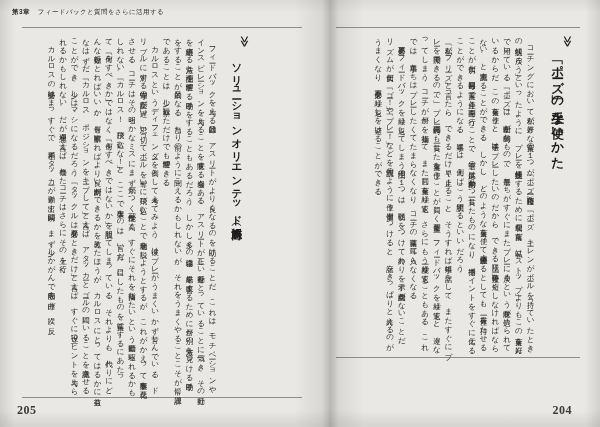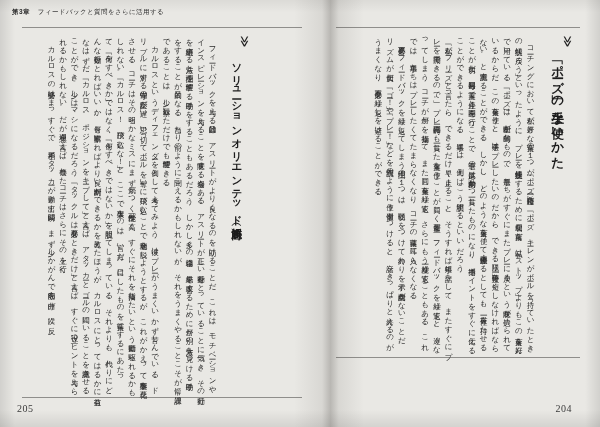--- a/index.html
+++ b/index.html
@@ -52,21 +52,21 @@
     writing-mode:vertical-rl;
     font-size:7.5px;
     letter-spacing:0.2px;
     color:#2a2a2a;
   }
   .page.right .body{top:33px;right:64px;width:202px;height:322px;line-height:11.7px;}
   .page.left .body{top:33px;right:112px;width:186px;height:360px;line-height:11.5px;}
   .body p{margin:0;padding:0;text-indent:1em;}
   .pagenum{
     position:absolute;
-    font-size:10px;color:#3a3a3a;letter-spacing:0.5px;
+    font-size:12px;color:#3a3a3a;letter-spacing:0.5px;font-weight:bold;
   }
   .page.left .pagenum{left:17px;top:403px;}
   .page.right .pagenum{right:28px;top:403px;margin-left:14px;}
   .gutter{
     position:absolute;top:0;left:294px;width:70px;height:427px;
     z-index:3;pointer-events:none;
     background:linear-gradient(to right,
       rgba(0,0,0,0) 0%,
       rgba(70,66,62,0.10) 40%,
       rgba(60,56,52,0.28) 52%,

